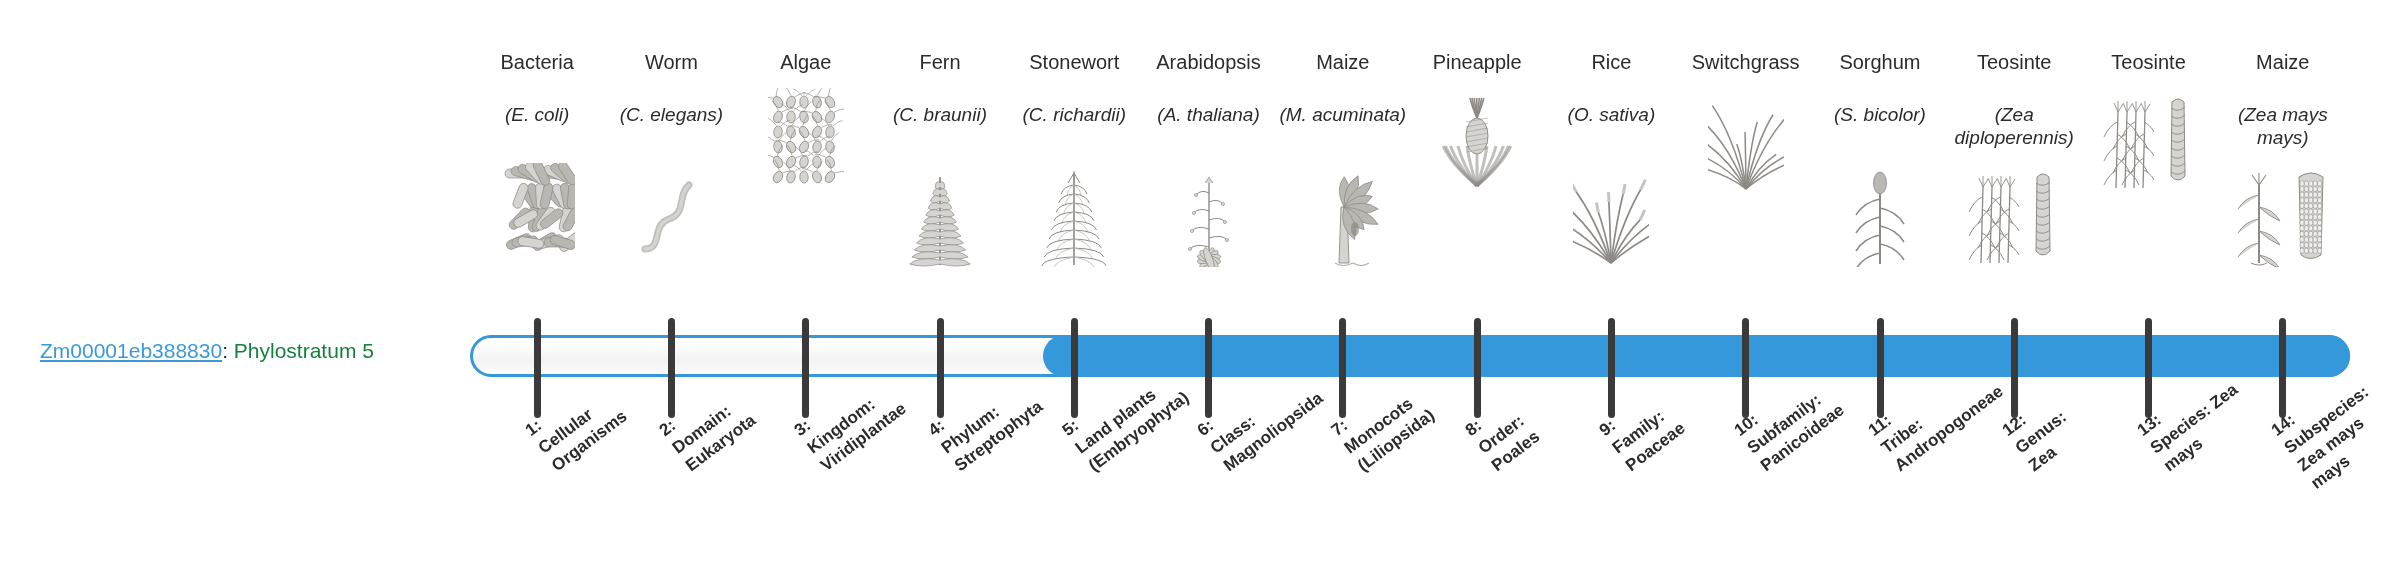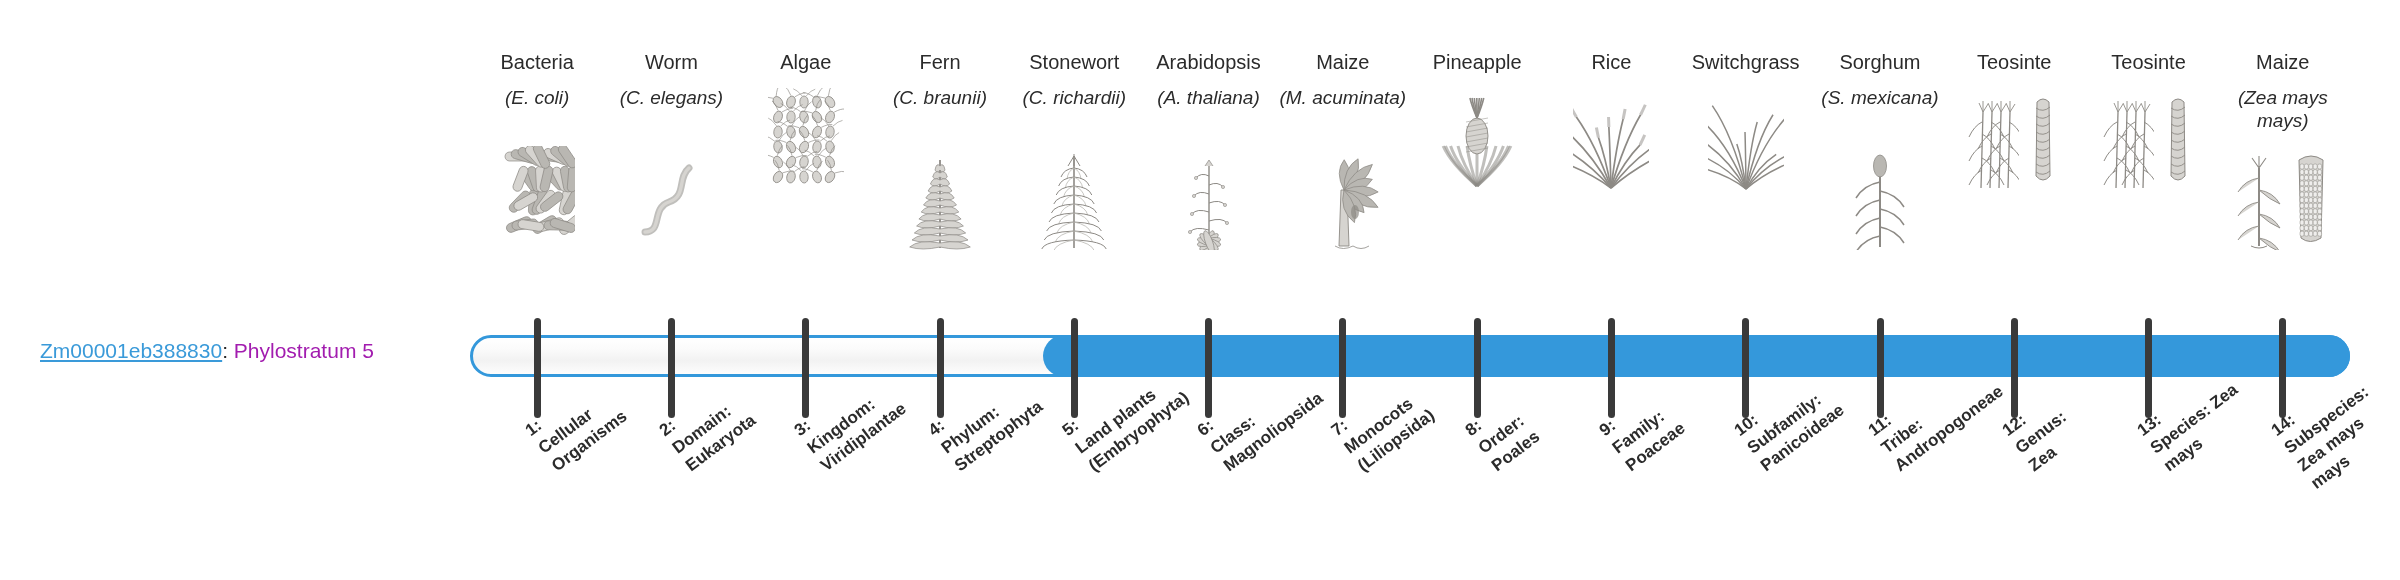--- a/index.html
+++ b/index.html
@@ -31,21 +31,21 @@
     line-height: 26px;
     white-space: nowrap;
     color: #262626;
   }
   .gene-link {
     color: #3a9ad9;
     text-decoration: underline;
     text-underline-offset: 2px;
     cursor: pointer;
   }
-  .gene-rest { color: #a21caf; text-align: center; }
+  .gene-rest { color: #15803d; text-align: center; }
 
   
   .species-row {
     position: absolute;
     left: 470px;
     top: 50px;
     width: 1880px;
     height: 260px;
     display: flex;
   }
@@ -62,21 +62,21 @@
     line-height: 24px;
     color: #2b2b2b;
     height: 26px;
     white-space: nowrap;
   }
   .sp-latin {
     font-size: 19px;
     line-height: 23px;
     font-style: italic;
     color: #2b2b2b;
-    margin-top: 10px;
+    margin-top: 27px;
     height: 48px;
     width: 100%;
     display: flex;
     align-items: flex-start;
     justify-content: center;
   }
   .sp-latin span { display: inline-block; }
   .sp-art {
     margin-top: 6px;
     height: 110px;
@@ -555,20 +555,23 @@
             <path d="M38 30 q-1.9353751647973418 -12 -2.661140851596345 -20" fill="none" stroke="#8d8a85" stroke-width="1.6"></path>
             <path d="M38 30 q-0.1396192514982681 -12 -0.19197647081011862 -20" fill="none" stroke="#8d8a85" stroke-width="1.6"></path>
             <path d="M38 30 q1.6632935265420745 -12 2.2870285989953523 -20" fill="none" stroke="#8d8a85" stroke-width="1.6"></path>
             <path d="M38 30 q3.3809460939255955 -12 4.648800879147694 -20" fill="none" stroke="#8d8a85" stroke-width="1.6"></path>
             <path d="M38 30 q4.9252918026052654 -12 6.77227622858224 -20" fill="none" stroke="#8d8a85" stroke-width="1.6"></path>
           </svg>
         </div>
       </div>
       <div class="species-col">
         <div class="sp-common">Rice</div>
+        <div class="sp-latin">
+          <span>(O. sativa)</span>
+        </div>
         <div class="sp-art">
           <svg width="76" height="104" viewBox="0 0 76 104">
             <path d="M38 100 q-20.66097367289889 -15.13576318421712 -45.9132748286642 -24.412521264866324" fill="none" stroke="#8d8a85" stroke-width="1.7"></path>
             <path d="M-7.9132748286642 75.58747873513367 q-4.59132748286642 -6 -7.346123972586272 -10" fill="none" stroke="#8d8a85" stroke-width="3" opacity="0.5"></path>
             <path d="M38 100 q-21.027919963615947 -24.31022739834492 -46.72871103025766 -39.210044190878904" fill="none" stroke="#8d8a85" stroke-width="1.7"></path>
             <path d="M-8.728711030257656 60.789955809121096 q-4.6728711030257655 -6 -7.476593764841225 -10" fill="none" stroke="#8d8a85" stroke-width="3" opacity="0.5"></path>
             <path d="M38 100 q-19.393336472758232 -34.19966670653174 -43.09630327279607 -55.16075275247054" fill="none" stroke="#8d8a85" stroke-width="1.7"></path>
             <path d="M-5.096303272796071 44.83924724752946 q-4.309630327279607 -6 -6.8954085236473714 -10" fill="none" stroke="#8d8a85" stroke-width="3" opacity="0.5"></path>
             <path d="M38 100 q-15.5840942683517 -44.022932387733206 -34.63132059633711 -71.0047296576342" fill="none" stroke="#8d8a85" stroke-width="1.7"></path>
             <path d="M3.368679403662888 28.9952703423658 q-3.463132059633711 -6 -5.541011295413938 -10" fill="none" stroke="#8d8a85" stroke-width="3" opacity="0.5"></path>
@@ -605,38 +608,41 @@
             <path d="M38 101 q18.27138106658535 -50.405305885829264 45.67845266646337 -77.54662443973733" fill="none" stroke="#8d8a85" stroke-width="1.5"></path>
             <path d="M38 101 q12.071486133425331 -22.565816448660886 30.17871533356333 -34.716640690247516" fill="none" stroke="#8d8a85" stroke-width="1.5"></path>
             <path d="M38 101 q17.843465976235034 -23.064167287423807 44.60866494058759 -35.48333428834432" fill="none" stroke="#8d8a85" stroke-width="1.5"></path>
             <path d="M38 101 q24.01617452576281 -20.750643075136377 60.040436314407025 -31.92406626944058" fill="none" stroke="#8d8a85" stroke-width="1.5"></path>
           </svg>
         </div>
       </div>
       <div class="species-col">
         <div class="sp-common">Sorghum</div>
         <div class="sp-latin">
-          <span>(S. mexicana)</span>
+          <span>(S. bicolor)</span>
         </div>
         <div class="sp-art">
           <svg width="76" height="104" viewBox="0 0 76 104">
             <line x1="38" y1="101" x2="38" y2="26" stroke="#8d8a85" stroke-width="2"></line>
                <ellipse cx="38" cy="20" rx="6.5" ry="11" fill="#b9b7b2" stroke="#8d8a85" stroke-width="0.8"></ellipse>
             <path d="M38 36 q-16 3 -24 16" fill="none" stroke="#8d8a85" stroke-width="1.5"></path>
             <path d="M38 45 q16 3 24 16" fill="none" stroke="#8d8a85" stroke-width="1.5"></path>
             <path d="M38 54 q-16 3 -24 16" fill="none" stroke="#8d8a85" stroke-width="1.5"></path>
             <path d="M38 63 q16 3 24 16" fill="none" stroke="#8d8a85" stroke-width="1.5"></path>
             <path d="M38 72 q-16 3 -24 16" fill="none" stroke="#8d8a85" stroke-width="1.5"></path>
             <path d="M38 81 q16 3 24 16" fill="none" stroke="#8d8a85" stroke-width="1.5"></path>
             <path d="M38 90 q-16 3 -24 16" fill="none" stroke="#8d8a85" stroke-width="1.5"></path>
           </svg>
         </div>
       </div>
       <div class="species-col">
         <div class="sp-common">Teosinte</div>
+        <div class="sp-latin">
+          <span>(Zea diploperennis)</span>
+        </div>
         <div class="sp-art">
           <svg width="52" height="104" viewBox="0 0 52 104">
             <line x1="14" y1="100" x2="16" y2="24" stroke="#8d8a85" stroke-width="1.3"></line>
             <path d="M15 34 q-8 4 -13 15" fill="none" stroke="#8d8a85" stroke-width="1"></path>
             <path d="M15 46 q8 4 13 15" fill="none" stroke="#8d8a85" stroke-width="1"></path>
             <path d="M15 58 q-8 4 -13 15" fill="none" stroke="#8d8a85" stroke-width="1"></path>
             <path d="M15 70 q8 4 13 15" fill="none" stroke="#8d8a85" stroke-width="1"></path>
             <path d="M15 82 q-8 4 -13 15" fill="none" stroke="#8d8a85" stroke-width="1"></path>
             <path d="M16 24 l-4 -9 M16 24 l0 -11 M16 24 l5 -8" stroke="#8d8a85" stroke-width="0.9" fill="none"></path>
             <line x1="23" y1="100" x2="25" y2="24" stroke="#8d8a85" stroke-width="1.3"></line>

